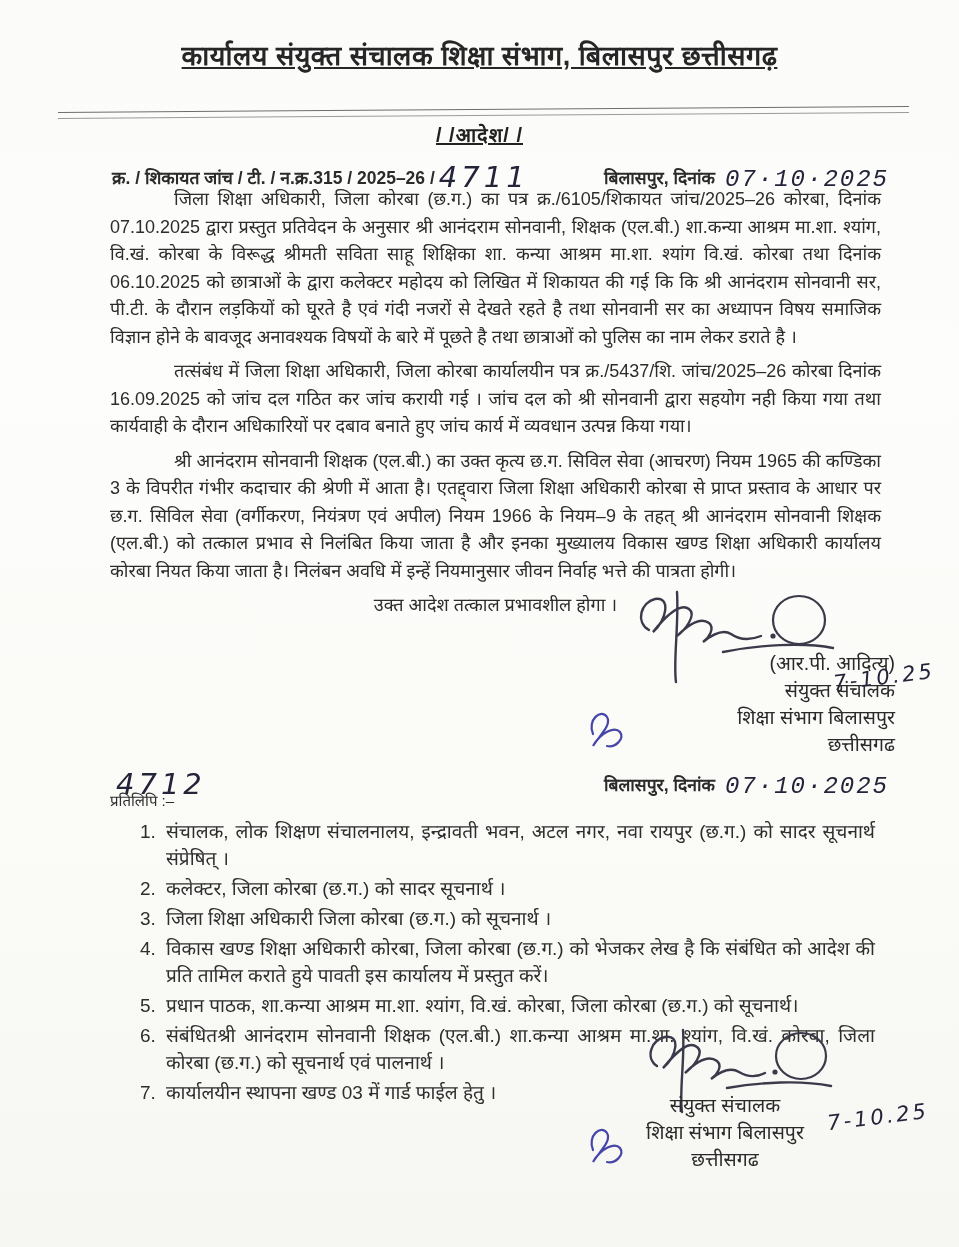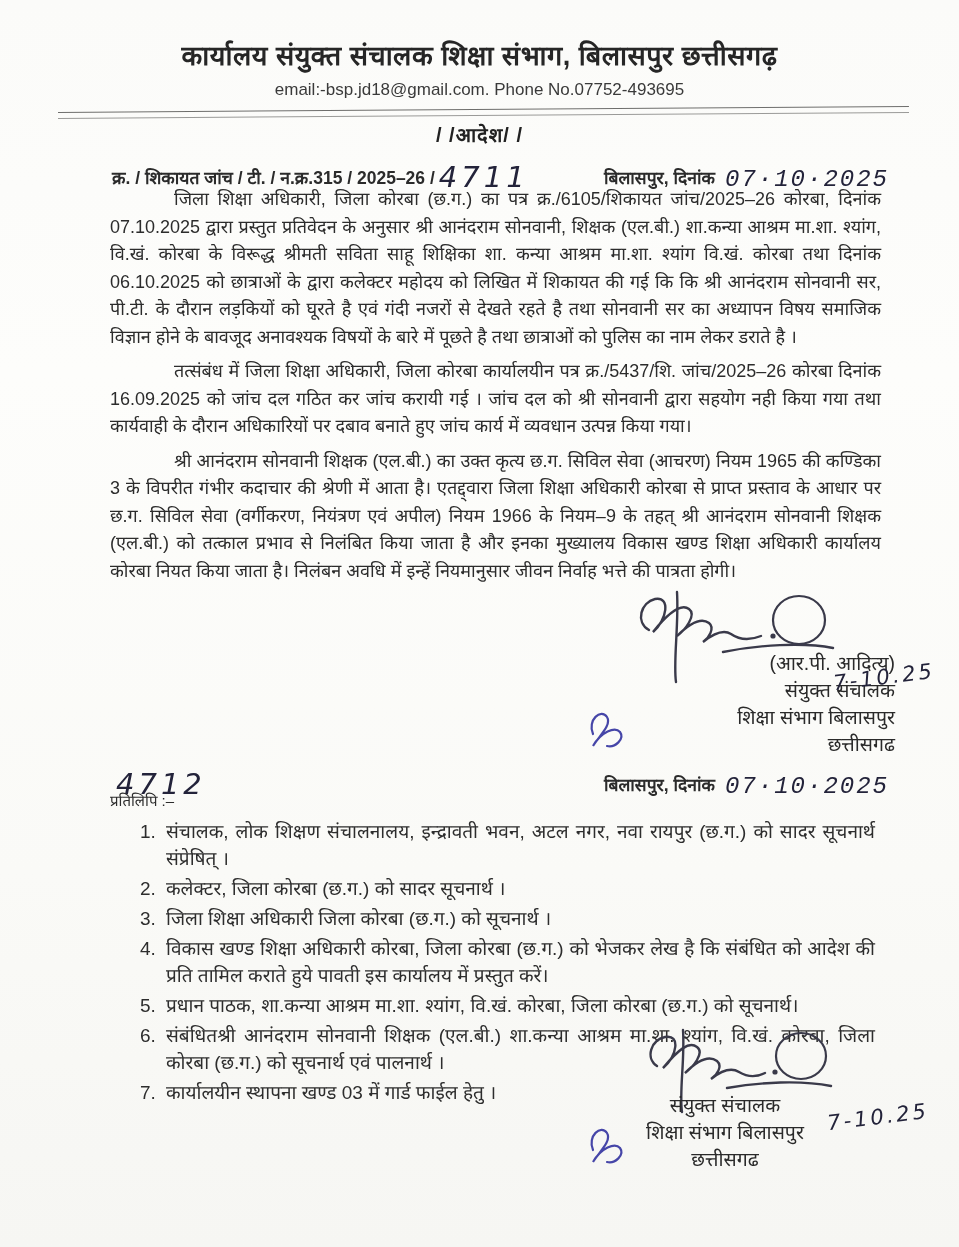--- a/index.html
+++ b/index.html
@@ -6,21 +6,21 @@
   .page{
     position:relative;
     width:959px;height:1247px;
     margin:0 auto;
     background:linear-gradient(180deg,#fbfbf9 0%,#fdfdfb 30%,#fafaf7 70%,#f6f6f3 100%);
     font-family:"Liberation Sans","DejaVu Sans",sans-serif;
     color:#2e2e2e;
     overflow:hidden;
   }
   .abs{position:absolute;}
-  .center{left:0;right:0;text-align:center;}
+  .center{left:0;right:0;text-align:center;text-decoration:underline;}
   .office-title{top:36px;font-size:27px;font-weight:bold;color:#262626;letter-spacing:.5px;}
   .contact-line{top:80px;font-size:17px;color:#3a3a3a;}
   .divider{top:109px;left:58px;right:50px;height:5px;
     border-top:1.7px solid #6e6e6c;border-bottom:1.1px solid #9a9a98;
     transform:rotate(-.4deg);}
   .order-heading{top:121px;font-size:20px;font-weight:bold;letter-spacing:1px;color:#222;}
   .ref-row{left:112px;right:70px;display:flex;align-items:baseline;font-size:17.5px;font-weight:bold;color:#2b2b2b;white-space:nowrap;}
   .ref1{top:157px;}
   .ref2{top:764px;}
   .hw{font-family:"DejaVu Sans",sans-serif;font-style:italic;color:#23233a;font-weight:normal;}
@@ -48,36 +48,36 @@
   .copy-item{display:flex;margin-bottom:3px;}
   .copy-num{width:26px;flex-shrink:0;}
   .copy-text{flex:1;text-align:justify;}
 </style>
 </head>
 <body>
 
 <div class="page">
 
   <div class="abs center office-title">कार्यालय संयुक्त संचालक शिक्षा संभाग, बिलासपुर छत्तीसगढ़</div>
-  <div class="abs center contact-line">email:-bsp.jd18@gmail.com.  Phone No.07752-493695</div>
   <div class="abs divider"></div>
   <div class="abs center order-heading">/ /आदेश/ /</div>
 
   <div class="abs ref-row ref1">
     <span>क्र. / शिकायत जांच / टी. / न.क्र.315 / 2025–26 /</span>
     <span class="hw hw-num">4711</span>
     <span class="ref-spacer"></span>
     <span>बिलासपुर, दिनांक</span>
     <span class="hw hw-date">07·10·2025</span>
   </div>
 
   <div class="abs body-block">
     <p>जिला शिक्षा अधिकारी, जिला कोरबा (छ.ग.) का पत्र क्र./6105/शिकायत जांच/2025–26 कोरबा, दिनांक 07.10.2025 द्वारा प्रस्तुत प्रतिवेदन के अनुसार श्री आनंदराम सोनवानी, शिक्षक (एल.बी.) शा.कन्या आश्रम मा.शा. श्यांग, वि.खं. कोरबा के विरूद्ध श्रीमती सविता साहू शिक्षिका शा. कन्या आश्रम मा.शा. श्यांग वि.खं. कोरबा तथा दिनांक 06.10.2025 को छात्राओं के द्वारा कलेक्टर महोदय को लिखित में शिकायत की गई कि कि श्री आनंदराम सोनवानी सर, पी.टी. के दौरान लड़कियों को घूरते है एवं गंदी नजरों से देखते रहते है तथा सोनवानी सर का अध्यापन विषय समाजिक विज्ञान होने के बावजूद अनावश्यक विषयों के बारे में पूछते है तथा छात्राओं को पुलिस का नाम लेकर डराते है ।</p>
     <p>तत्संबंध में जिला शिक्षा अधिकारी, जिला कोरबा कार्यालयीन पत्र क्र./5437/शि. जांच/2025–26 कोरबा दिनांक 16.09.2025 को जांच दल गठित कर जांच करायी गई । जांच दल को श्री सोनवानी द्वारा सहयोग नही किया गया तथा कार्यवाही के दौरान अधिकारियों पर दबाव बनाते हुए जांच कार्य में व्यवधान उत्पन्न किया गया।</p>
     <p>श्री आनंदराम सोनवानी शिक्षक (एल.बी.) का उक्त कृत्य छ.ग. सिविल सेवा (आचरण) नियम 1965 की कण्डिका 3 के विपरीत गंभीर कदाचार की श्रेणी में आता है। एतद्द्वारा जिला शिक्षा अधिकारी कोरबा से प्राप्त प्रस्ताव के आधार पर छ.ग. सिविल सेवा (वर्गीकरण, नियंत्रण एवं अपील) नियम 1966 के नियम–9 के तहत्  श्री आनंदराम सोनवानी शिक्षक (एल.बी.) को तत्काल प्रभाव से निलंबित किया जाता है और इनका मुख्यालय विकास खण्ड शिक्षा अधिकारी कार्यालय कोरबा नियत किया जाता है। निलंबन अवधि में इन्हें नियमानुसार जीवन निर्वाह भत्ते की पात्रता होगी।</p>
+    <p class="effective-line">उक्त आदेश तत्काल प्रभावशील होगा  ।</p>
   </div>
 
   <div class="abs sig-block sig1">
     <svg class="sig-scribble" width="215" height="100" viewBox="0 0 215 100">
       <g fill="none" stroke="#3a3a4a" stroke-width="2.4" stroke-linecap="round">
         <path d="M26 46 C12 38 18 18 32 15 C48 12 44 36 30 48 C46 28 58 19 66 25 C74 31 62 46 54 52 C66 40 78 33 86 39 C92 44 86 54 80 58 C90 50 100 45 108 50 C118 57 128 56 138 52"></path>
         <ellipse cx="176" cy="36" rx="26" ry="24" stroke-width="2.2"></ellipse>
         <path d="M100 68 C135 61 180 58 210 64"></path>
         <path d="M54 8 C56 40 50 78 53 98"></path>
       </g>

